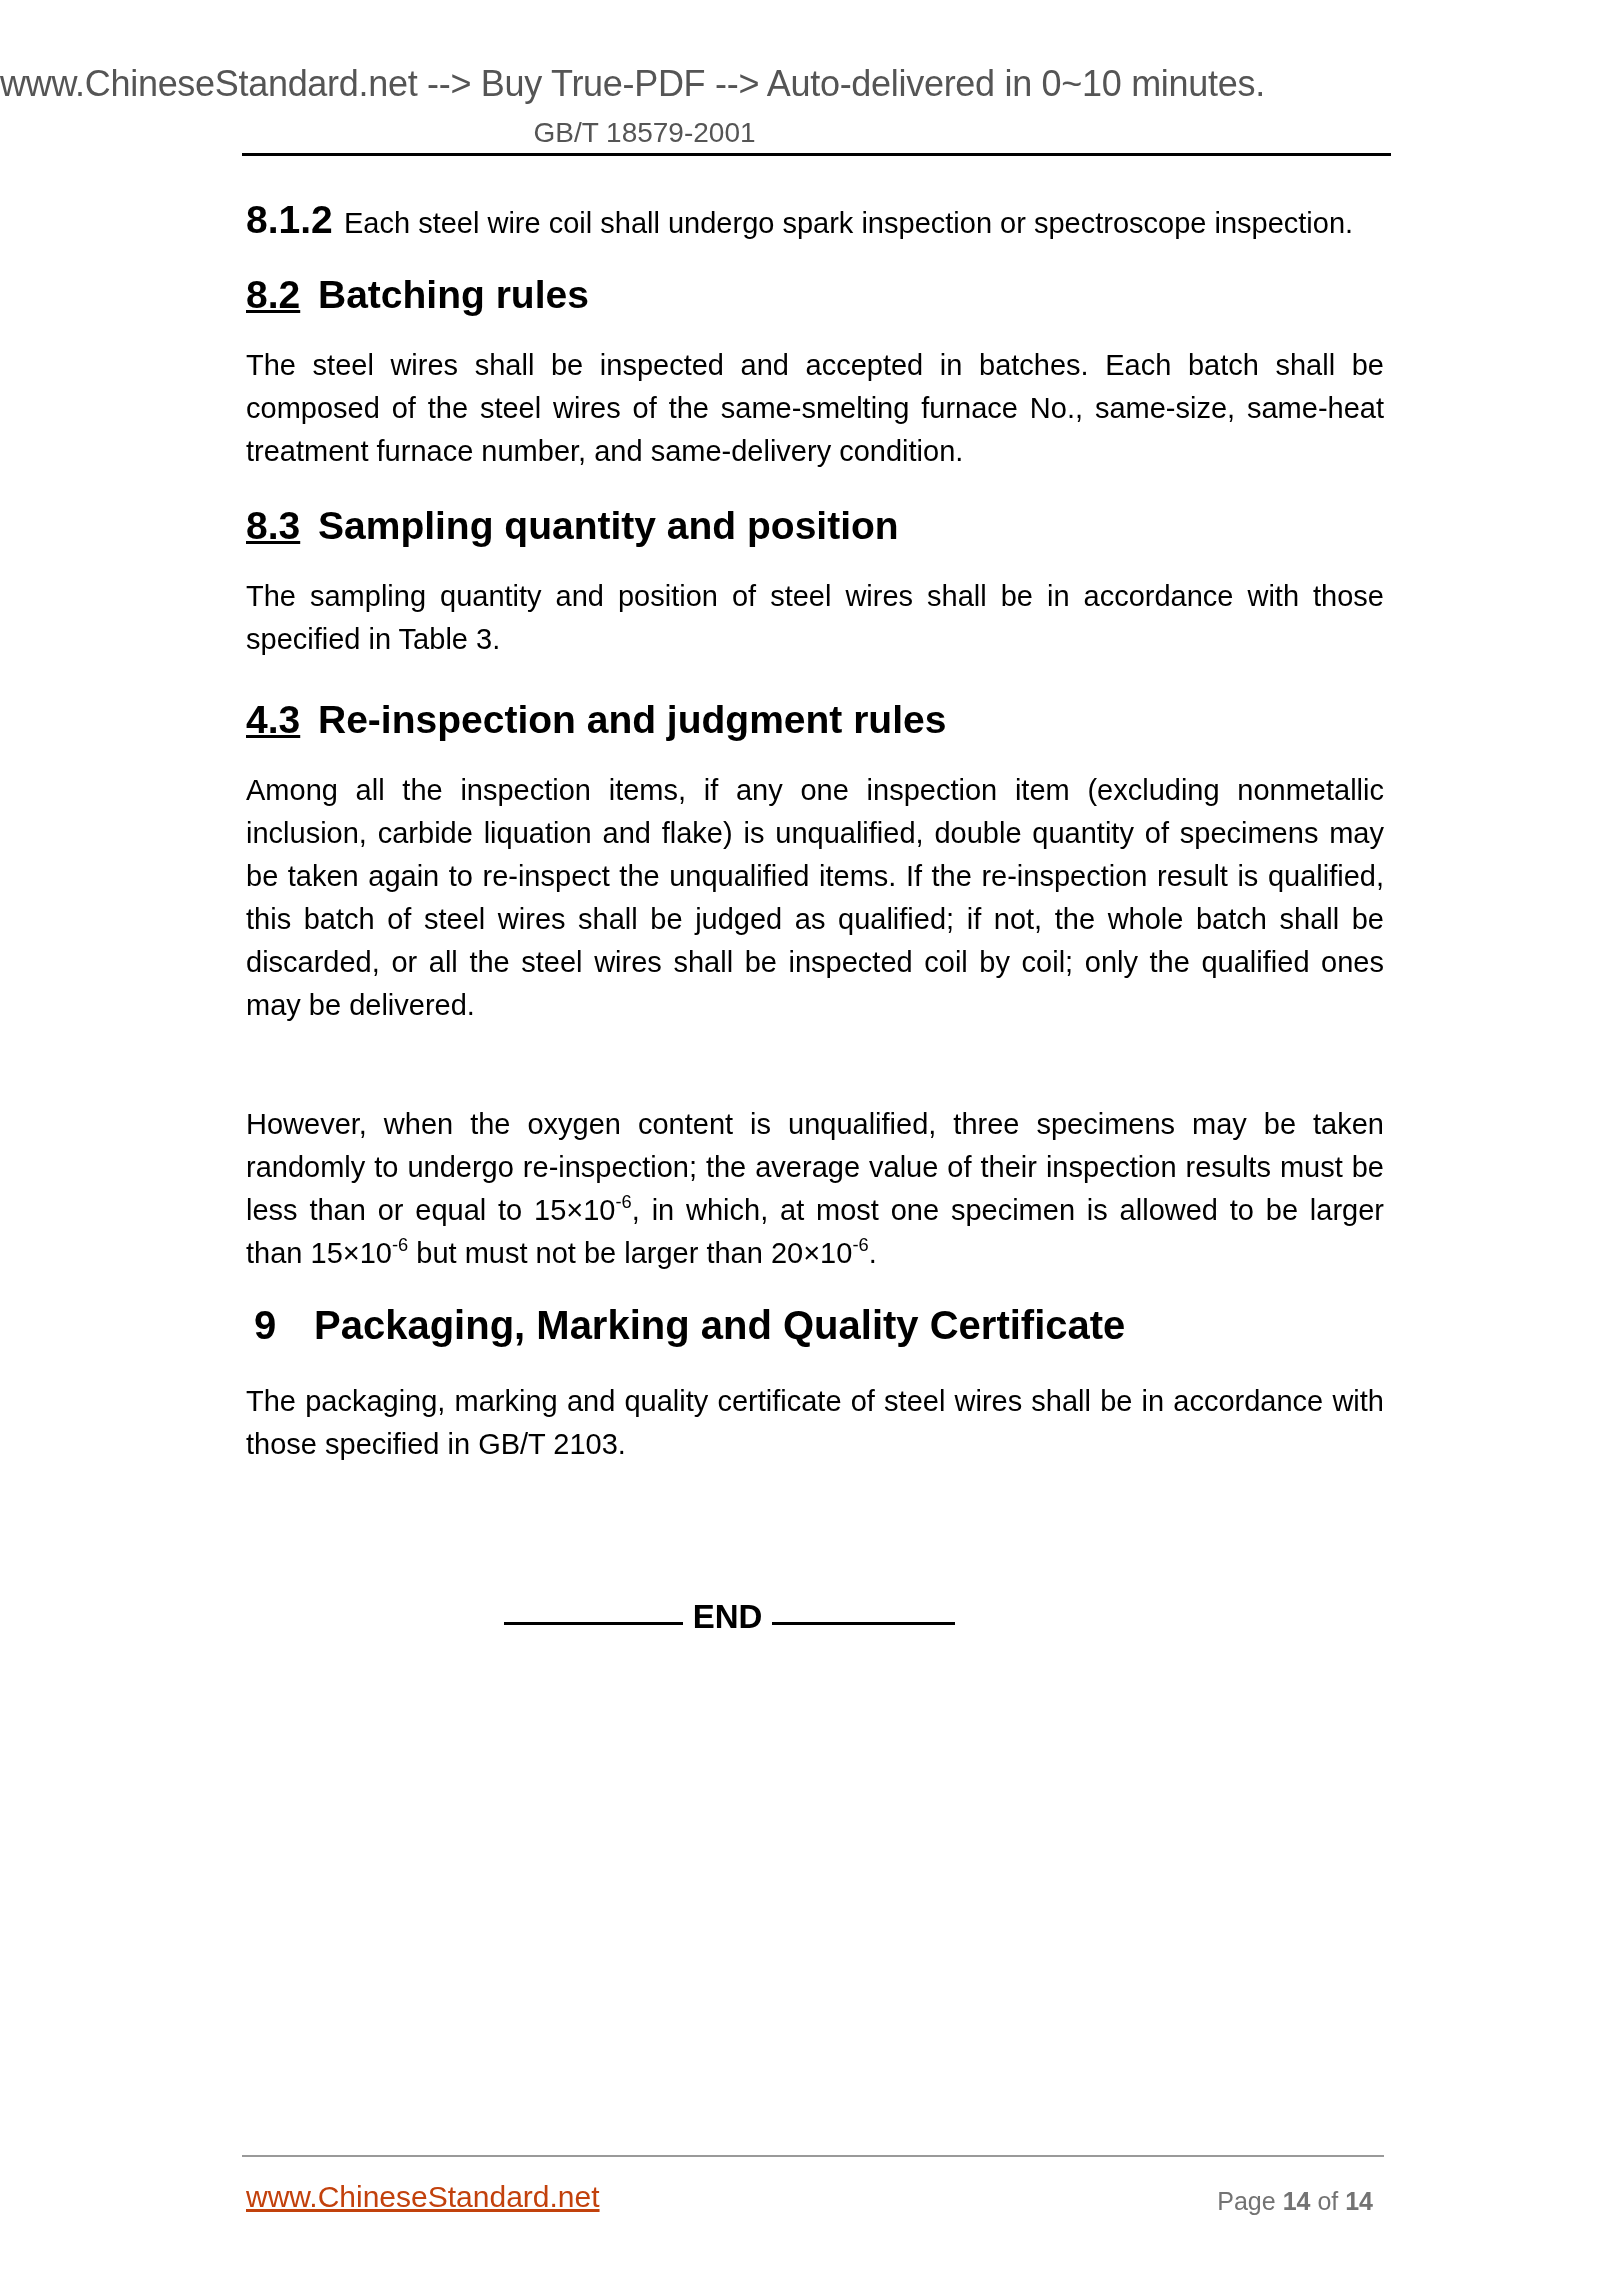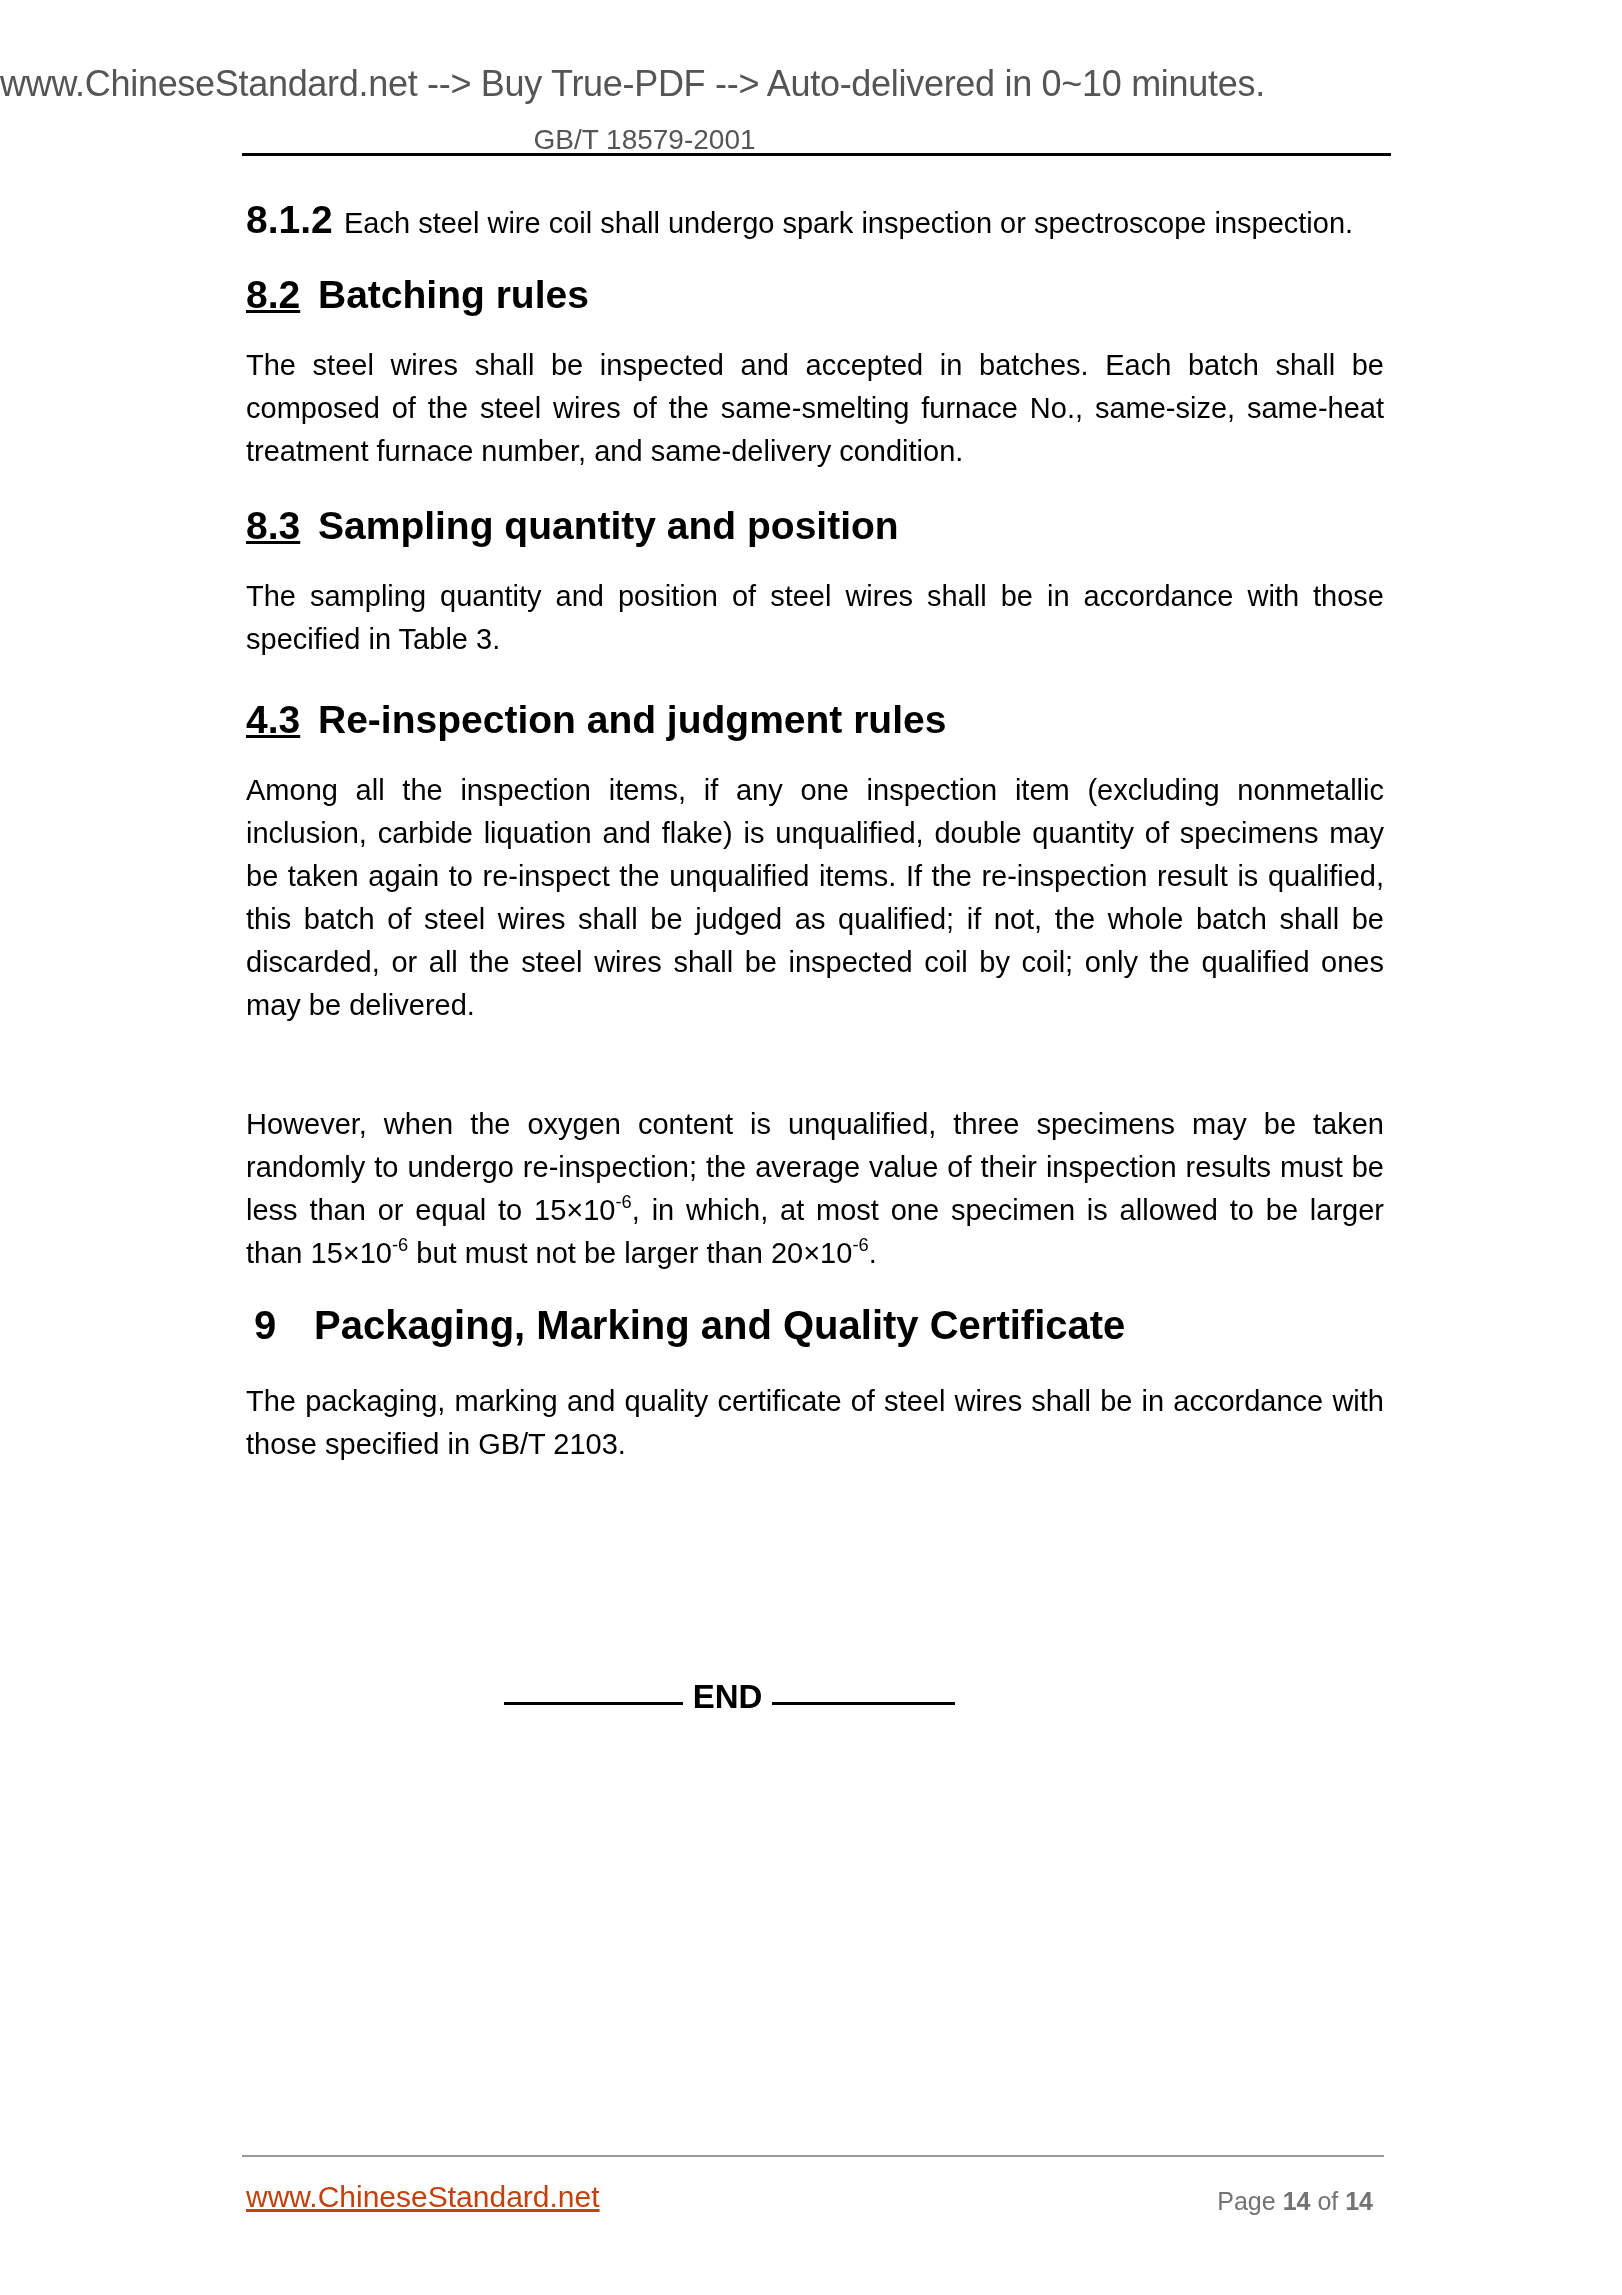--- a/index.html
+++ b/index.html
@@ -1,29 +1,29 @@
 <!DOCTYPE html>
 <html style="font-size:13.3px"><head>
   <meta charset="utf-8">
   <style>
     html, body { margin: 0; padding: 0; background: #ffffff; }
     body { width: 1623px; height: 2295px; position: relative; font-family: "Liberation Sans", sans-serif; color: #000; overflow: hidden; }
     .header-line1 { position: absolute; top: 63px; left: 0; width: 1623px; font-size: 36px; color: #555555; letter-spacing: -0.3px; }
-    .header-line2 { position: absolute; top: 124px; left: 0; width: 1289px; text-align: center; font-size: 28px; color: #555555; }
+    .header-line2 { position: absolute; top: 117px; left: 0; width: 1289px; text-align: center; font-size: 28px; color: #555555; }
     .header-rule { position: absolute; top: 153px; left: 242px; width: 1149px; height: 2.5px; background: #000; }
     .content { position: absolute; left: 246px; width: 1138px; top: 0; }
     .blk { position: absolute; left: 0; width: 1138px; font-size: 29px; line-height: 43px; }
     .just { text-align: justify; text-align-last: left; }
     .h3 { font-weight: bold; font-size: 39px; }
     .h3 .num { display: inline-block; min-width: 72px; text-decoration: underline; }
     .h3 .num4 { display: inline-block; min-width: 98px; }
     .h1 { font-weight: bold; font-size: 40px; }
     .h1 .num { display: inline-block; min-width: 60px; }
     sup { font-size: 18.3px; line-height: 0; vertical-align: 11.7px; }
-    .end { position: absolute; top: 1678px; left: 0; width: 1459px; text-align: center; font-size: 33px; font-weight: bold; }
+    .end { position: absolute; top: 1598px; left: 0; width: 1459px; text-align: center; font-size: 33px; font-weight: bold; }
     .end .line { display: inline-block; border-bottom: 3.3px solid #000; vertical-align: baseline; height: 0; position: relative; top: -3.3px; }
     .footer-rule { position: absolute; top: 2155px; left: 242px; width: 1142px; height: 1.7px; background: #999; }
     .footer-link { position: absolute; top: 2180px; left: 246px; font-size: 30px; color: #c2410c; text-decoration: underline; }
     .footer-page { position: absolute; top: 2187px; right: 250px; font-size: 25px; color: #737373; }
     .footer-page b { font-weight: bold; }
   </style>
 </head>
 <body>
 
 <div>

